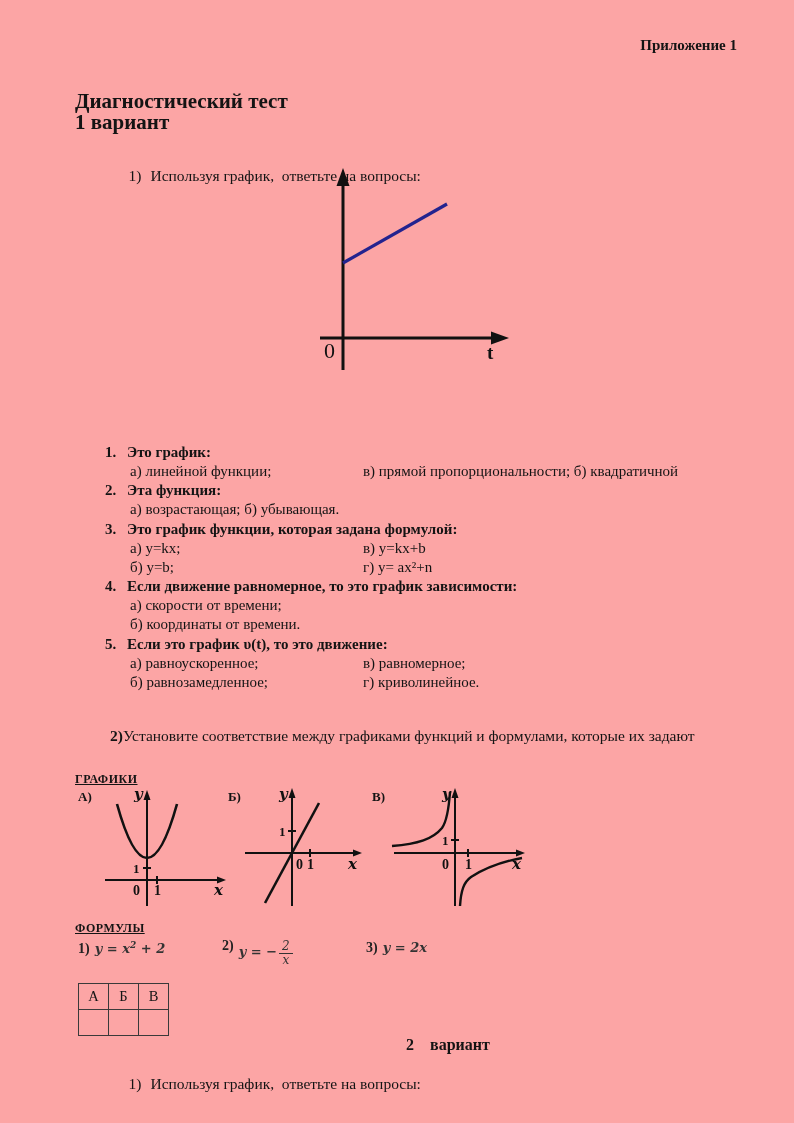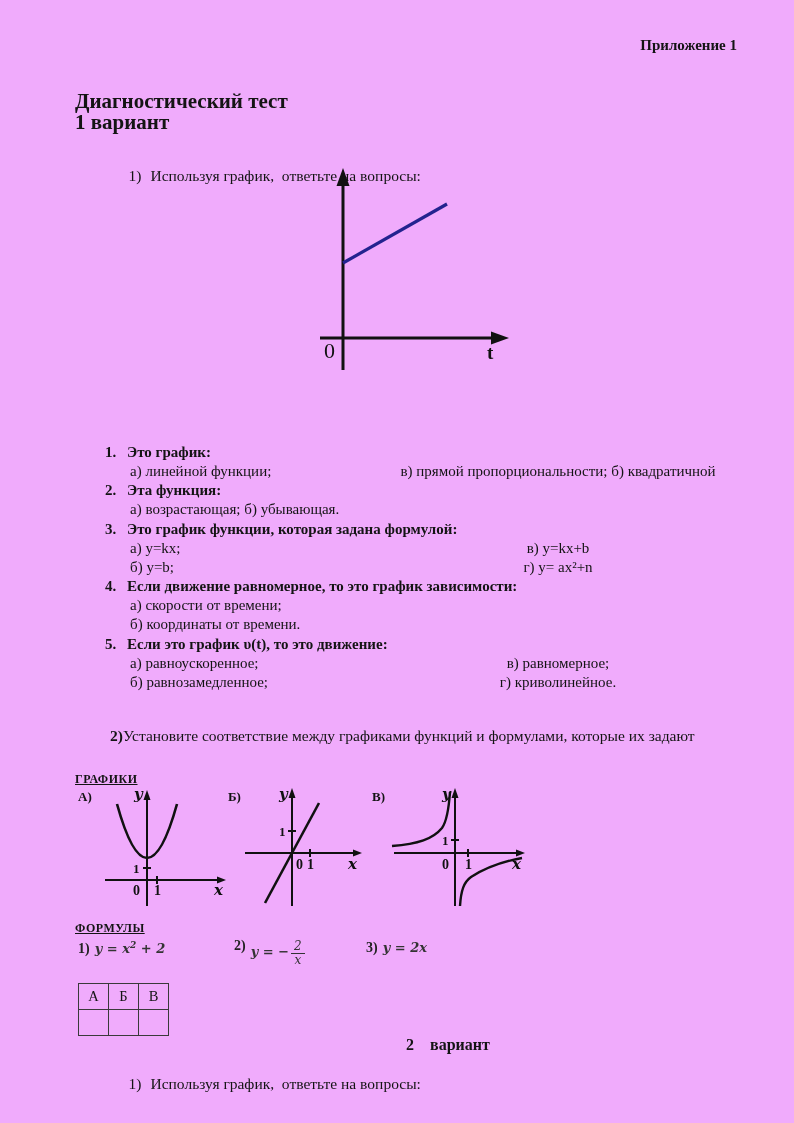--- a/index.html
+++ b/index.html
@@ -1,19 +1,19 @@
 <!DOCTYPE html>
 <html><head>
 <meta charset="utf-8">
 <style>
   html,body{margin:0;padding:0;background:#808080;}
   .page{
     position:relative;
     width:794px;height:1123px;
-    background:#f0abfc;
+    background:#fca5a5;
     font-family:"Liberation Serif", serif;
     color:#141414;
     overflow:hidden;
     margin:0 auto;
   }
   .appendix{
     position:absolute;top:37px;right:57px;
     font-weight:bold;font-size:15px;
   }
   .doc-title{
@@ -26,21 +26,21 @@
   .task-line .tnum{display:inline-block;width:22px;}
   .graph-wrap{position:absolute;}
   .questions{
     position:absolute;top:443px;left:105px;width:648px;
     font-size:15px;line-height:19.15px;
   }
   .q-title{display:flex;font-weight:bold;}
   .q-num{width:22px;flex:0 0 22px;}
   .opt-row{display:flex;}
   .opt-left{margin-left:25px;width:233px;flex:0 0 233px;}
-  .opt-right{flex:1;text-align:center;}
+  .opt-right{flex:1;}
   .task2-line{
     position:absolute;top:727px;left:110px;font-size:15.5px;
   }
   .task2-line b{font-weight:bold;}
   .sec-head{
     position:absolute;left:75px;
     font-weight:bold;font-size:12px;text-decoration:underline;
     letter-spacing:0.5px;
   }
   .g-label{
@@ -221,21 +221,21 @@
       <text class="axlbl" x="124" y="83" font-size="15" fill="#111">x</text>
     </svg>
   </div>
 
   <div class="sec-head" style="top:921px;">ФОРМУЛЫ</div>
 
   <div class="formula" style="top:940px;left:78px;">
     <span class="fnum">1)</span><span class="fbody"><span>y = x</span><sup>2</sup><span> + 2</span></span>
   </div>
 
-  <div class="formula" style="top:938px;left:234px;">
+  <div class="formula" style="top:938px;left:222px;">
     <span class="fnum" style="vertical-align:middle;position:relative;top:-5px;">2)</span><span class="fbody" style="vertical-align:middle;">y = −</span><span class="frac"><span class="num">2</span><span class="den">x</span></span>
   </div>
 
   <div class="formula" style="top:940px;left:366px;">
     <span class="fnum">3)</span><span class="fbody">y = 2x</span>
   </div>
 
   <table class="answer-table">
     <tbody>
         <tr>

